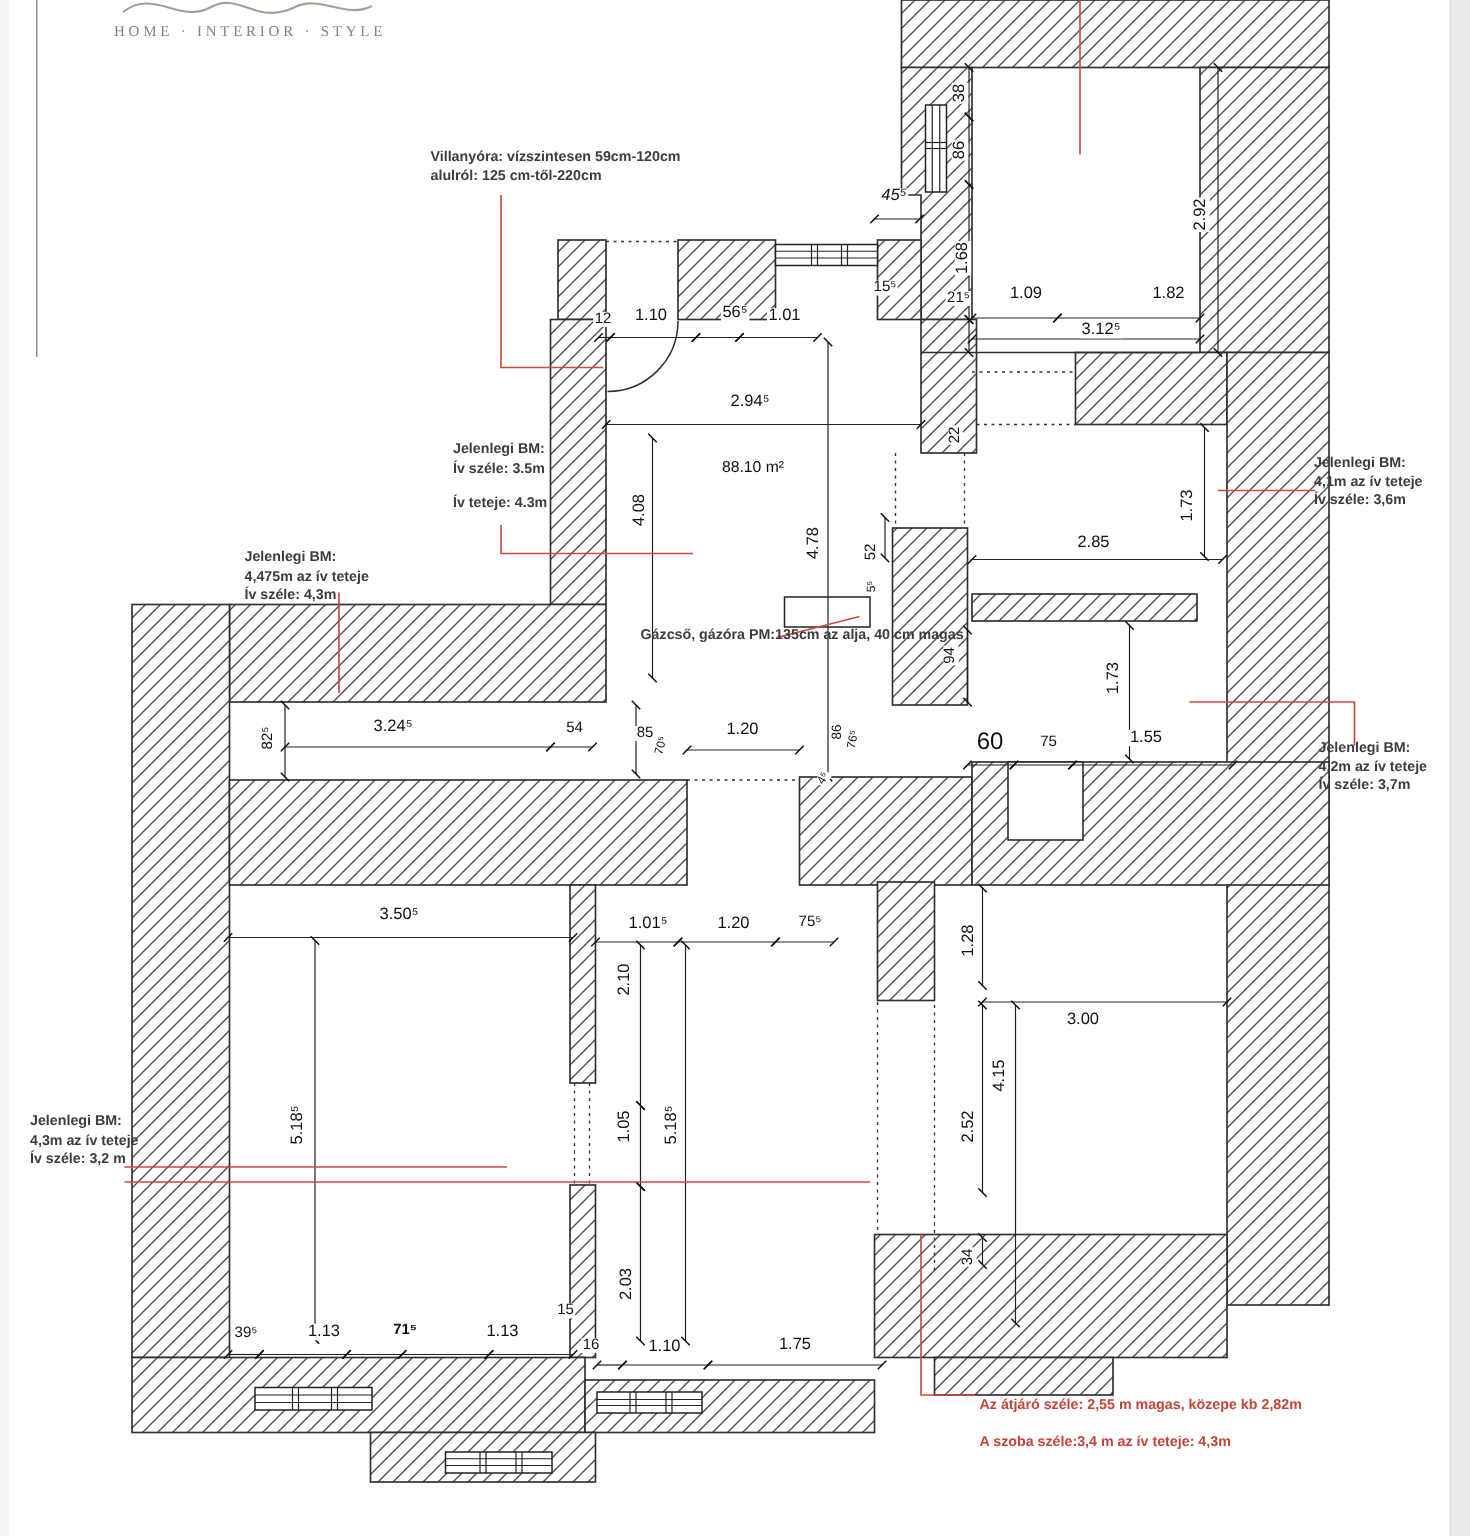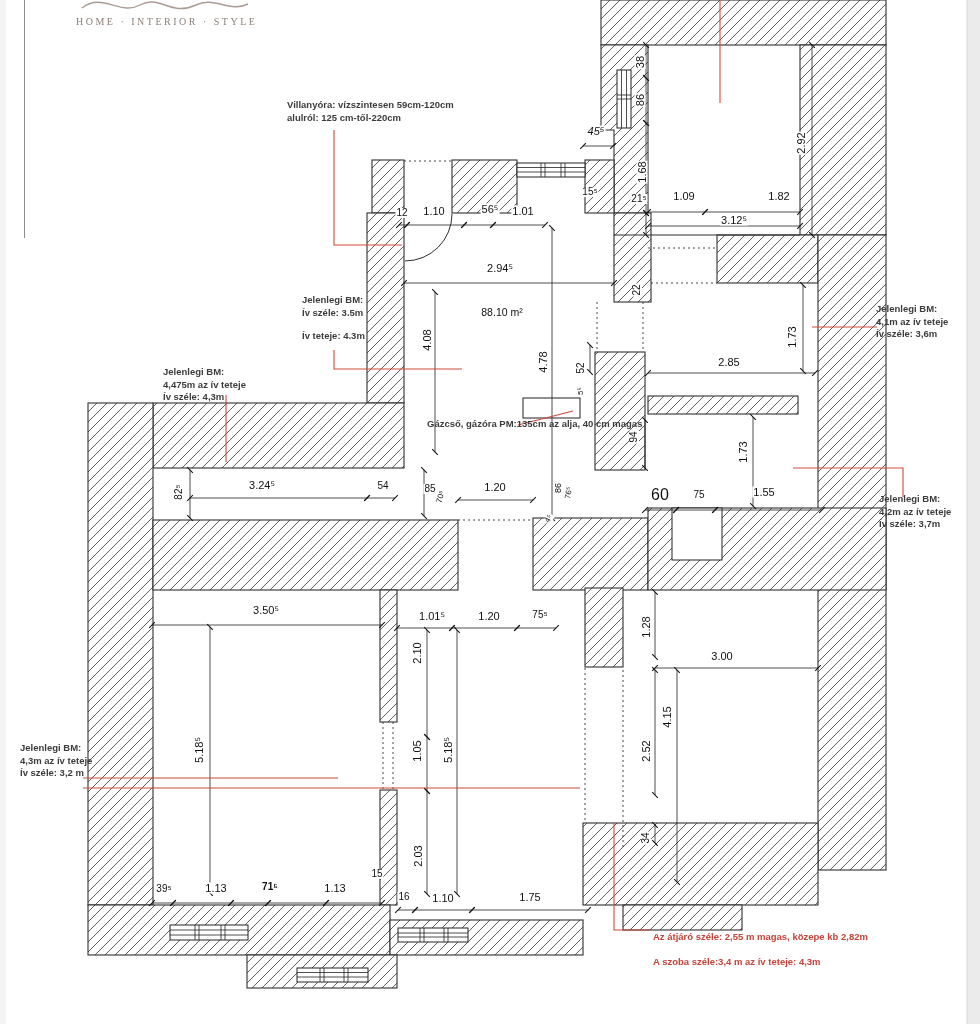--- a/index.html
+++ b/index.html
@@ -240,32 +240,32 @@
       <div class="dim-label" style="left: 699px; top: 495px; font-size: 10px; transform: translate(-50%, -50%);">75</div>
       <div class="dim-label" style="left: 764px; top: 492px; transform: translate(-50%, -50%);">1.55</div>
       <div class="dim-label" style="left: 743px; top: 452px; transform: translate(-50%, -50%) rotate(-90deg);">1.73</div>
       <div class="dim-label" style="left: 266px; top: 610px; transform: translate(-50%, -50%);">3.50⁵</div>
       <div class="dim-label" style="left: 199px; top: 750px; transform: translate(-50%, -50%) rotate(-90deg);">5.18⁵</div>
       <div class="dim-label" style="left: 164px; top: 889px; font-size: 10px; transform: translate(-50%, -50%);">39⁵</div>
       <div class="dim-label" style="left: 216px; top: 888px; transform: translate(-50%, -50%);">1.13</div>
       <div class="dim-label" style="left: 270px; top: 887px; font-size: 10px; transform: translate(-50%, -50%); font-weight: bold;">71⁵</div>
       <div class="dim-label" style="left: 335px; top: 888px; transform: translate(-50%, -50%);">1.13</div>
       <div class="dim-label" style="left: 377px; top: 874px; font-size: 10px; transform: translate(-50%, -50%);">15</div>
-      <div class="dim-label" style="left: 404px; top: 897px; font-size: 10px; transform: translate(-50%, -50%);">16</div>
+      <div class="dim-label" style="left: 394px; top: 897px; font-size: 10px; transform: translate(-50%, -50%);">16</div>
       <div class="dim-label" style="left: 432px; top: 616px; transform: translate(-50%, -50%);">1.01⁵</div>
       <div class="dim-label" style="left: 489px; top: 616px; transform: translate(-50%, -50%);">1.20</div>
       <div class="dim-label" style="left: 540px; top: 615px; font-size: 10px; transform: translate(-50%, -50%);">75⁵</div>
       <div class="dim-label" style="left: 417px; top: 653px; transform: translate(-50%, -50%) rotate(-90deg);">2.10</div>
       <div class="dim-label" style="left: 417px; top: 751px; transform: translate(-50%, -50%) rotate(-90deg);">1.05</div>
       <div class="dim-label" style="left: 448px; top: 750px; transform: translate(-50%, -50%) rotate(-90deg);">5.18⁵</div>
       <div class="dim-label" style="left: 418px; top: 856px; transform: translate(-50%, -50%) rotate(-90deg);">2.03</div>
       <div class="dim-label" style="left: 443px; top: 898px; transform: translate(-50%, -50%);">1.10</div>
       <div class="dim-label" style="left: 530px; top: 897px; transform: translate(-50%, -50%);">1.75</div>
       <div class="dim-label" style="left: 646px; top: 627px; transform: translate(-50%, -50%) rotate(-90deg);">1.28</div>
-      <div class="dim-label" style="left: 722px; top: 656px; transform: translate(-50%, -50%);">3.00</div>
+      <div class="dim-label" style="left: 722px; top: 680px; transform: translate(-50%, -50%);">3.00</div>
       <div class="dim-label" style="left: 667px; top: 717px; transform: translate(-50%, -50%) rotate(-90deg);">4.15</div>
       <div class="dim-label" style="left: 646px; top: 751px; transform: translate(-50%, -50%) rotate(-90deg);">2.52</div>
       <div class="dim-label" style="left: 646px; top: 838px; font-size: 10px; transform: translate(-50%, -50%) rotate(-90deg);">34</div>
     </div>
   <div style="position:absolute;left:0;top:0;width:100%;height:100%;">
       <div class="annotation" style="left: 287px; top: 99px;">
         <div>Villanyóra: vízszintesen 59cm-120cm</div>
         <div>alulról: 125 cm-től-220cm</div>
       </div>
       <div class="annotation" style="left: 302px; top: 294px;">

